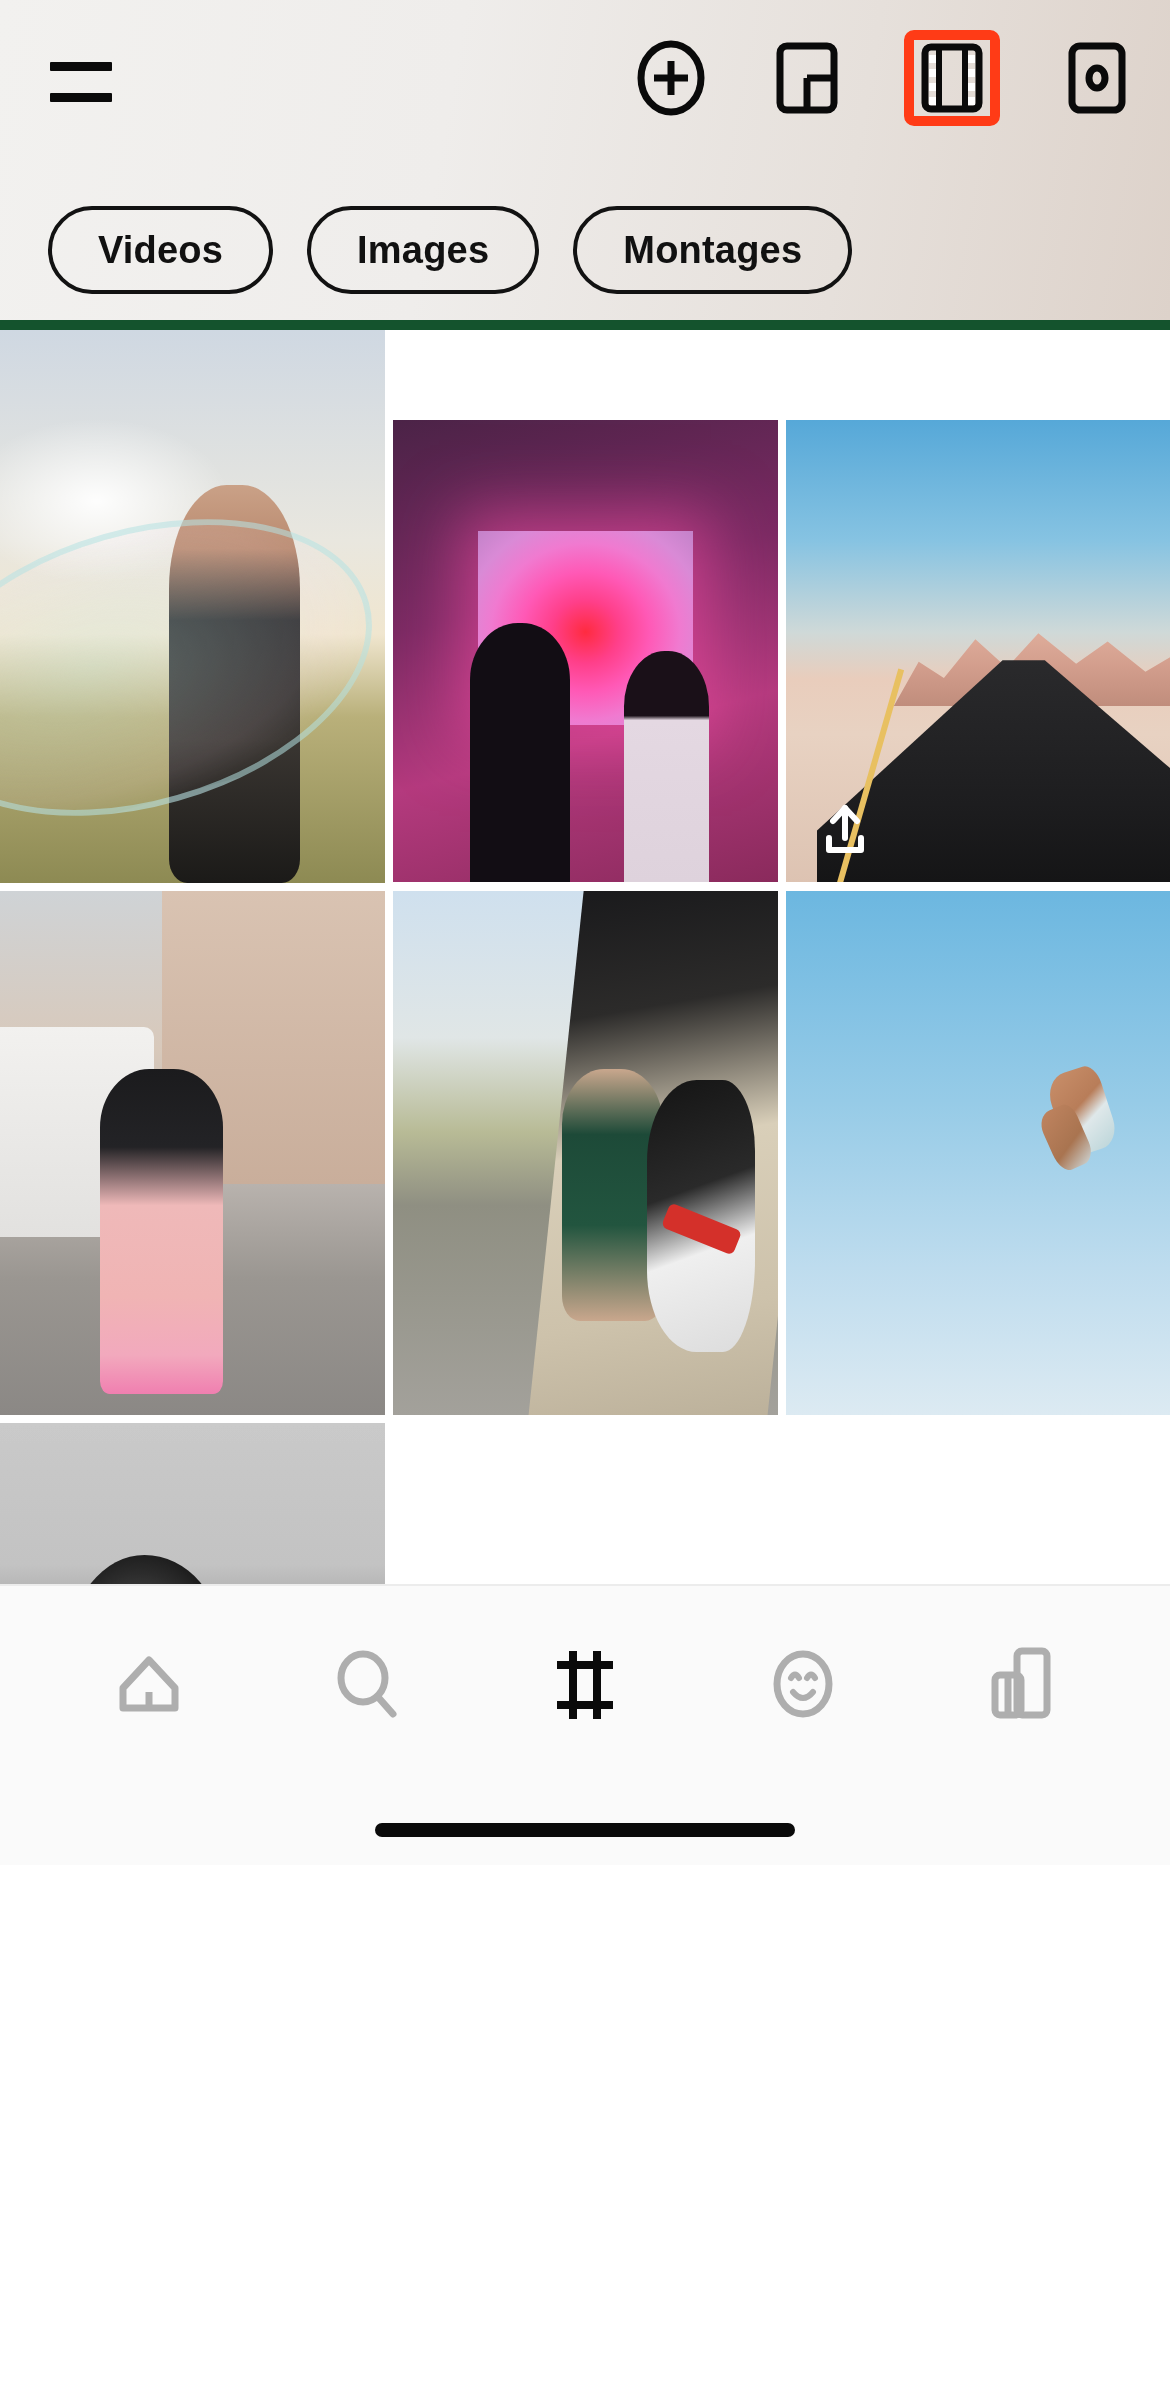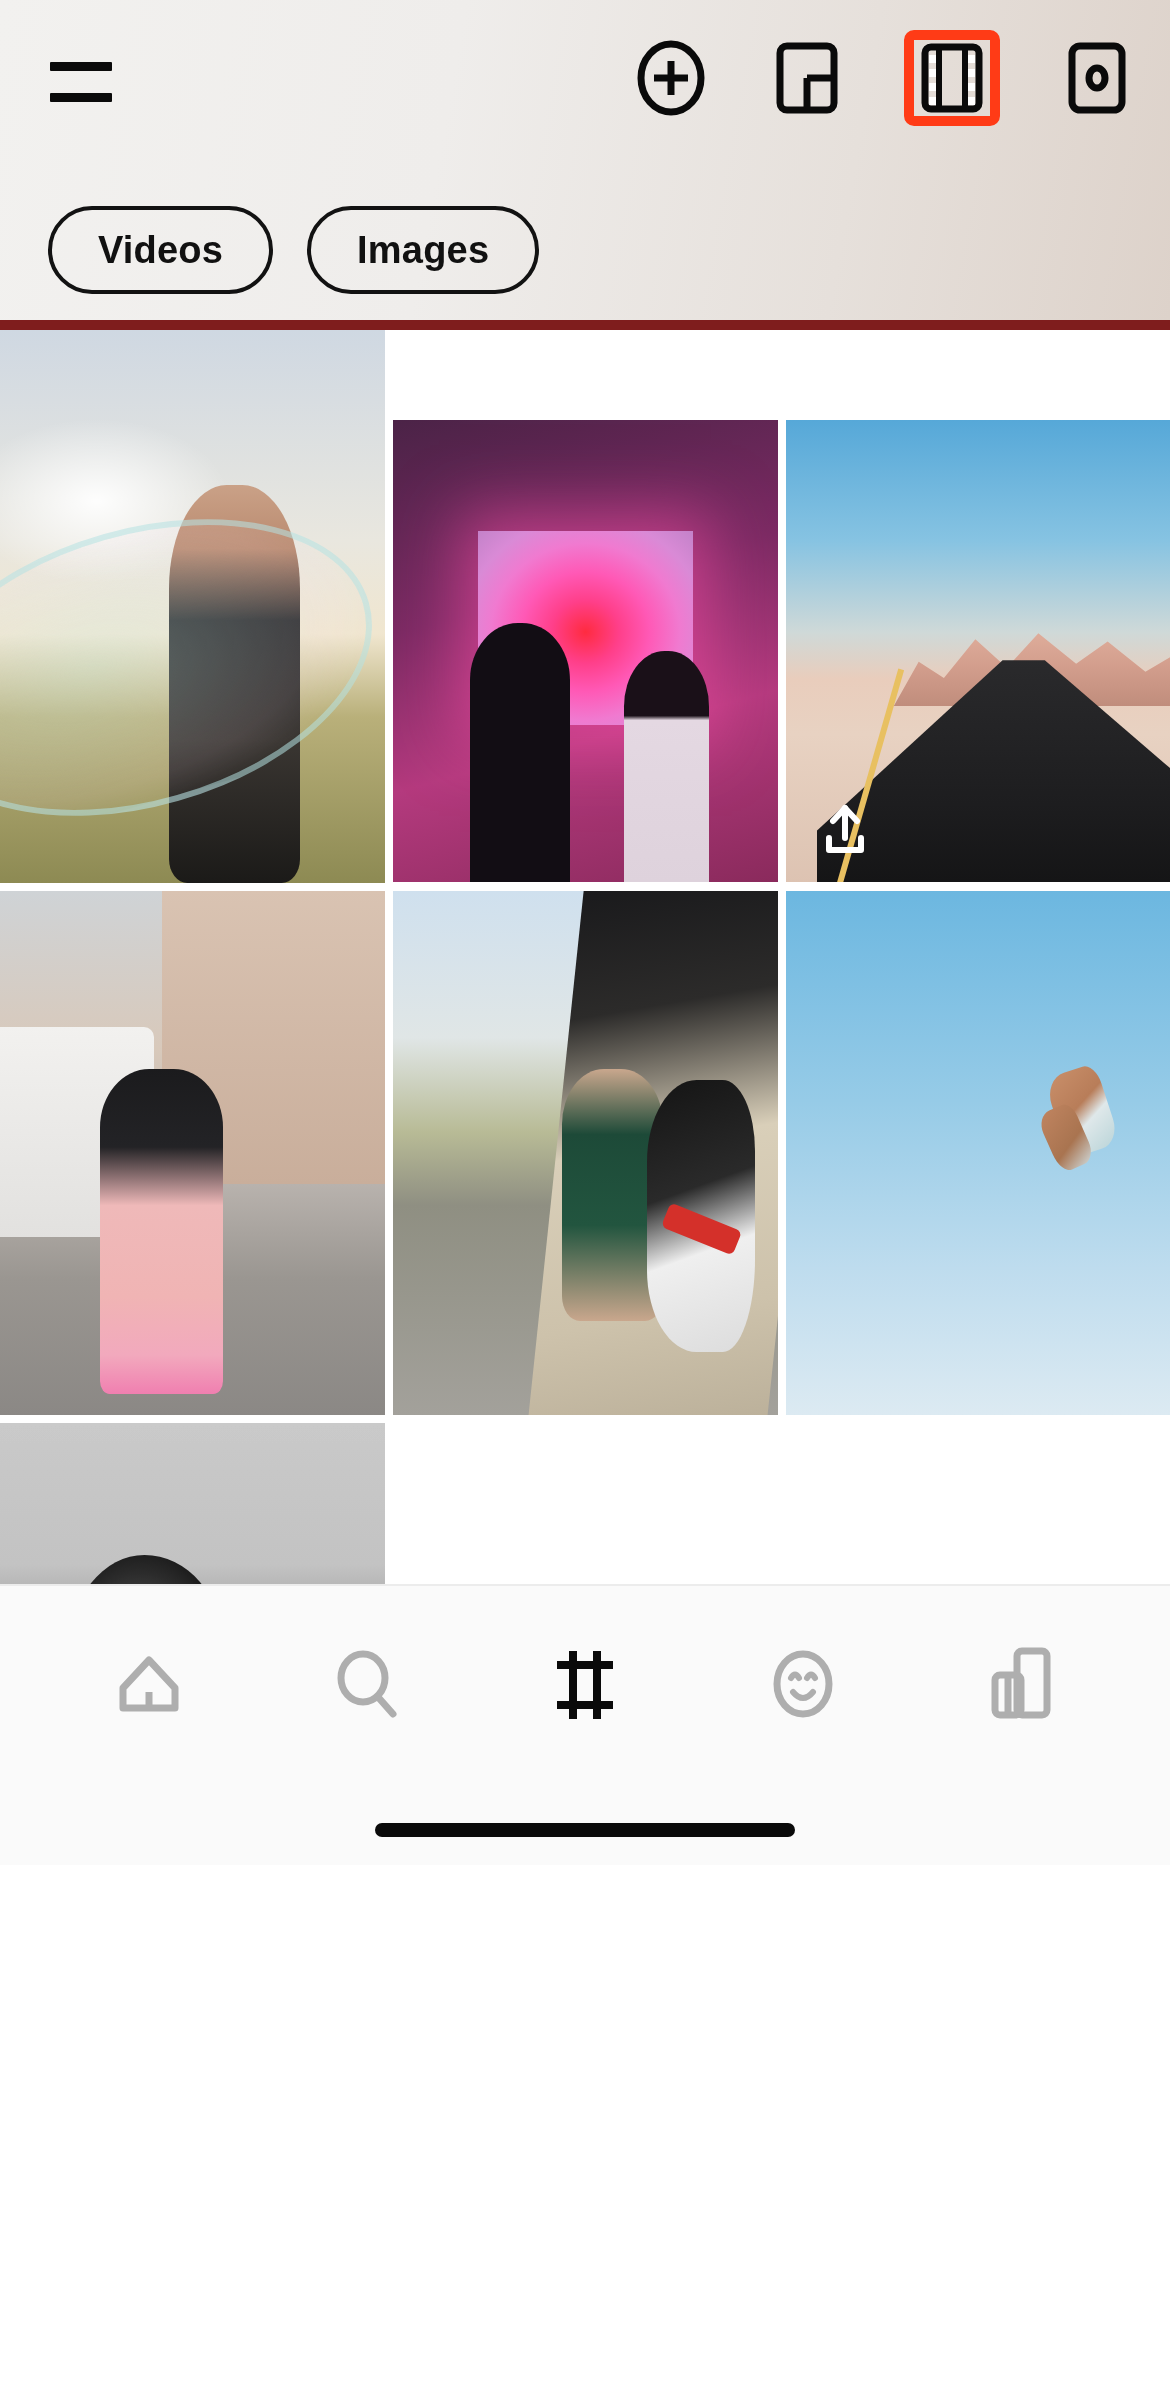--- a/index.html
+++ b/index.html
@@ -9,21 +9,21 @@
     height: 2391px;
     overflow: hidden;
     font-family: "Liberation Sans", sans-serif;
     background: #ffffff;
   }
 
   .phone {
     position: relative;
     width: 1170px;
     height: 1865px;
-    background: #7f1d1d;
+    background: #14532d;
     overflow: hidden;
   }
 
   
   .header {
     position: absolute;
     top: 0; left: 0;
     width: 1170px;
     height: 320px;
     background: linear-gradient(100deg, #f2f1ef 0%, #efedeb 38%, #e6e0db 72%, #ddd2ca 100%);
@@ -361,20 +361,21 @@
             <ellipse cx="29" cy="36" rx="8" ry="10" fill="none" stroke="#0a0a0a" stroke-width="7"></ellipse>
           </svg>
         </div>
 
       </div>
     </div>
 
     <div class="chips">
       <div class="chip">Videos</div>
       <div class="chip">Images</div>
+      <div class="chip">Montages</div>
 
     </div>
   </div>
 
   <div class="grid">
 
     <div class="tile" style="left:0px; top:0px; width:385px; height:553px;">
       <div class="art sky-field">
         <div class="fig-girl1"></div>
       </div>

